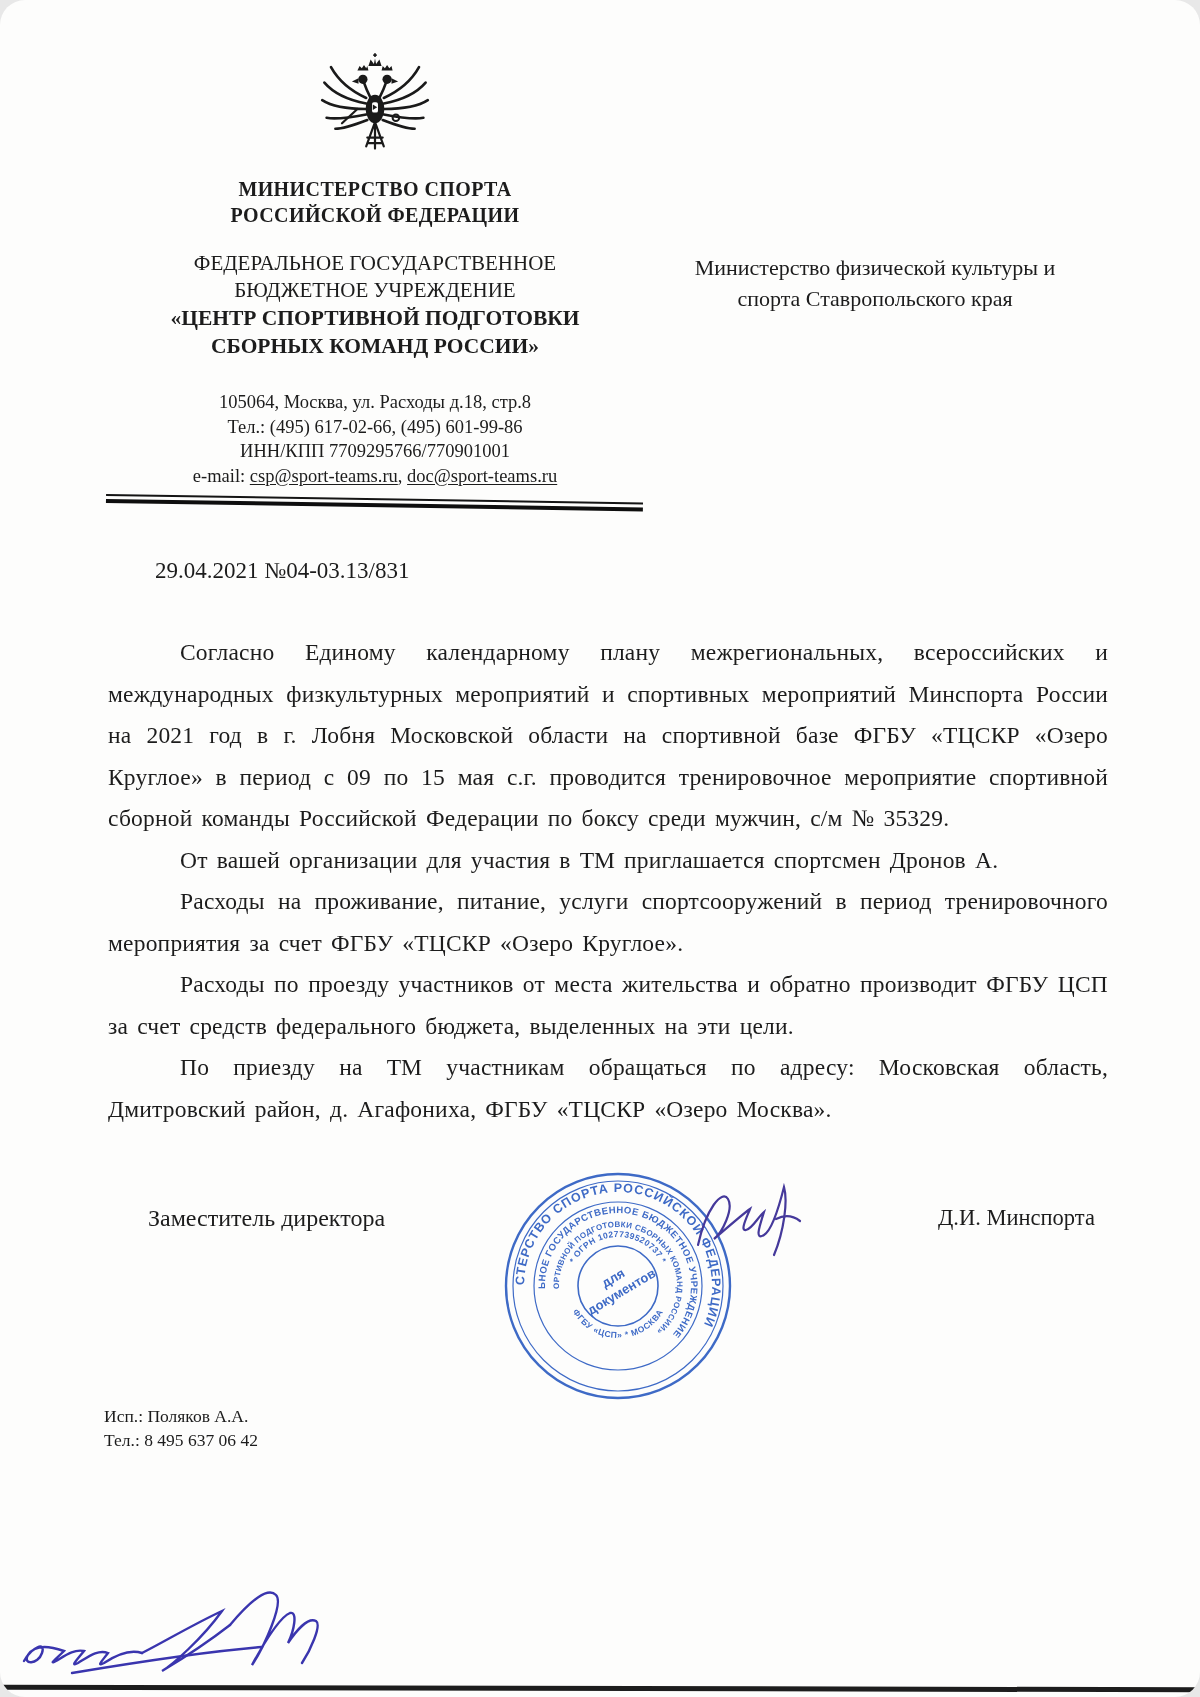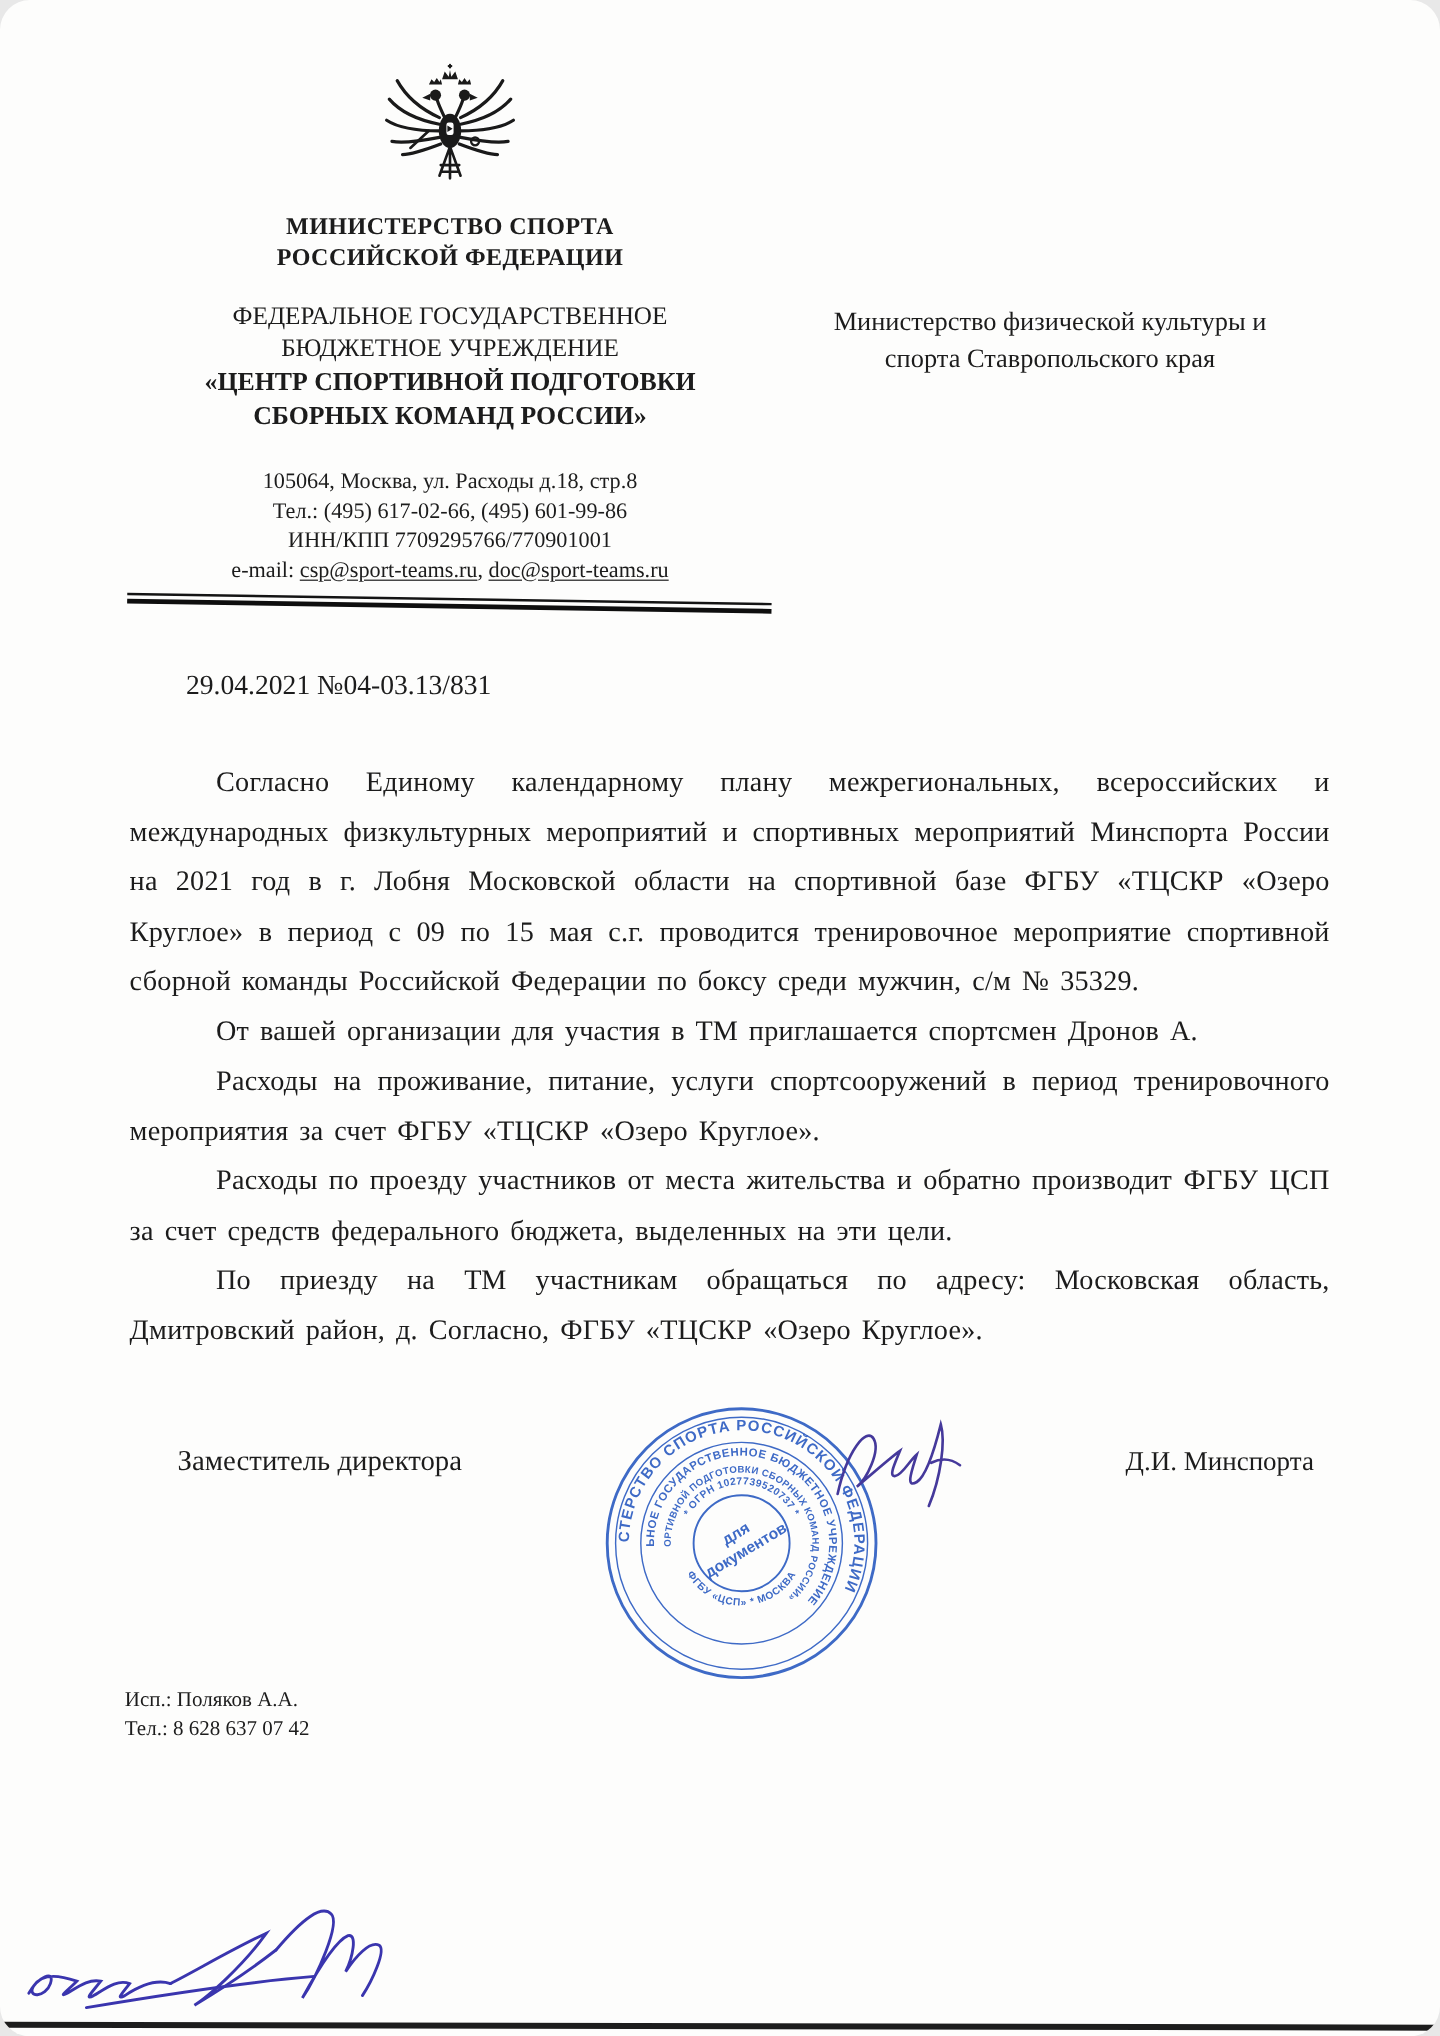--- a/index.html
+++ b/index.html
@@ -116,21 +116,21 @@
     <div>спорта Ставропольского края</div>
   </div>
 
   <div class="abs ref">29.04.2021 №04-03.13/831</div>
 
   <div class="abs body">
     <p>Согласно Единому календарному плану межрегиональных, всероссийских и международных физкультурных мероприятий и спортивных мероприятий Минспорта России на 2021 год в г. Лобня Московской области на спортивной базе ФГБУ «ТЦСКР «Озеро Круглое» в период с 09 по 15 мая с.г. проводится тренировочное мероприятие спортивной сборной команды Российской Федерации по боксу среди мужчин, с/м № 35329.</p>
     <p>От вашей организации для участия в ТМ приглашается спортсмен Дронов А.</p>
     <p>Расходы на проживание, питание, услуги спортсооружений в период тренировочного мероприятия за счет ФГБУ «ТЦСКР «Озеро Круглое».</p>
     <p>Расходы по проезду участников от места жительства и обратно производит ФГБУ ЦСП за счет средств федерального бюджета, выделенных на эти цели.</p>
-    <p>По приезду на ТМ участникам обращаться по адресу: Московская область, Дмитровский район, д. Согласно, ФГБУ «ТЦСКР «Озеро Круглое».</p>
+    <p>По приезду на ТМ участникам обращаться по адресу: Московская область, Дмитровский район, д. Агафониха, ФГБУ «ТЦСКР «Озеро Москва».</p>
   </div>
 
   <div class="abs sig-pos">Заместитель директора</div>
   <div class="abs sig-name">Д.И. Минспорта</div>
 
   <svg class="abs stamp" width="240" height="240" viewBox="0 0 240 240">
     <defs>
       <path id="ringA" d="M 26,120 a 94,94 0 1 1 188,0 a 94,94 0 1 1 -188,0"></path>
       <path id="ringB" d="M 47,120 a 73,73 0 1 1 146,0 a 73,73 0 1 1 -146,0"></path>
       <path id="ringC" d="M 61,120 a 59,59 0 1 1 118,0 a 59,59 0 1 1 -118,0"></path>
@@ -164,21 +164,21 @@
     </g>
   </svg>
 
   <svg class="abs" style="left:688px;top:1175px;" width="135" height="100" viewBox="0 0 135 100" fill="none" stroke="#45399b" stroke-width="2.2" stroke-linecap="round">
     <path d="M10,70 C18,34 34,14 40,24 C46,34 34,58 26,64 C40,52 56,38 62,34 C58,44 52,56 58,55 C64,54 70,42 76,37 C72,50 66,66 76,60 C84,55 92,28 96,12 C100,26 96,56 86,80"></path>
     <path d="M88,44 C96,40 104,40 112,46"></path>
   </svg>
 
   <div class="abs executor">
     <div>Исп.: Поляков А.А.</div>
-    <div>Тел.: 8 628 637 07 42</div>
+    <div>Тел.: 8 495 637 06 42</div>
   </div>
 
   <svg class="abs" style="left:12px;top:1555px;" width="340" height="130" viewBox="0 0 340 130" fill="none" stroke="#3a35ae" stroke-width="2.4" stroke-linecap="round">
     <path d="M12,106 C20,92 34,86 30,98 C26,110 10,110 16,100 C24,88 40,92 52,96 C44,104 36,110 44,106 C54,100 62,94 72,96 C64,106 58,112 66,108 C76,102 86,94 96,98 C90,106 84,112 92,108 C104,100 118,94 130,98"></path>
     <path d="M130,98 C150,88 180,70 210,56 C190,84 160,110 150,116 C170,104 200,84 218,70"></path>
     <path d="M218,70 C240,44 256,32 264,40 C272,48 252,92 240,110 C252,88 268,62 278,58 C286,56 282,76 276,88 C284,76 296,62 304,66 C310,70 298,96 290,108"></path>
     <path d="M60,118 C120,108 200,96 250,92"></path>
   </svg>
 
   <div class="abs bottom-line"></div>

